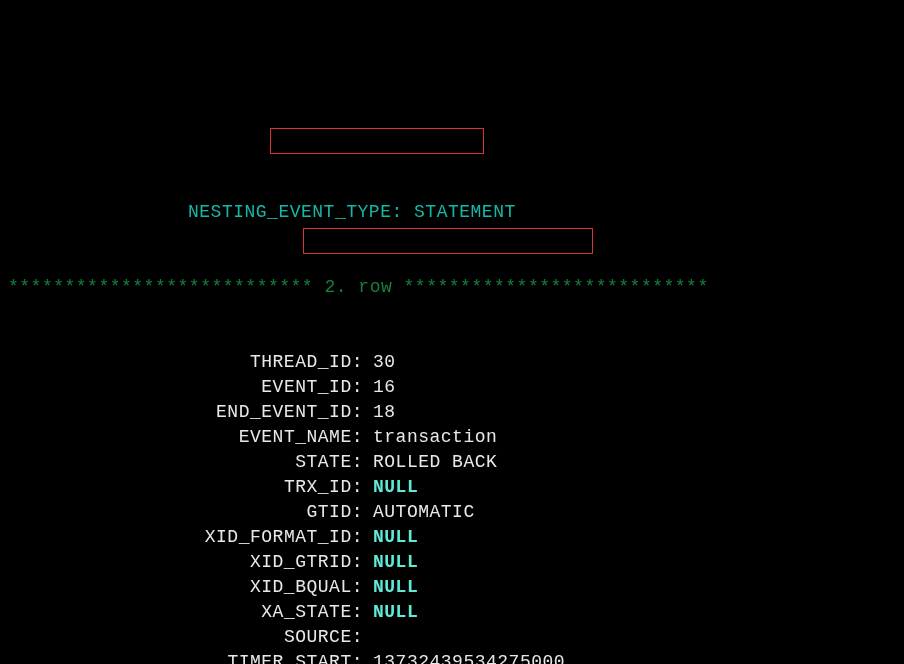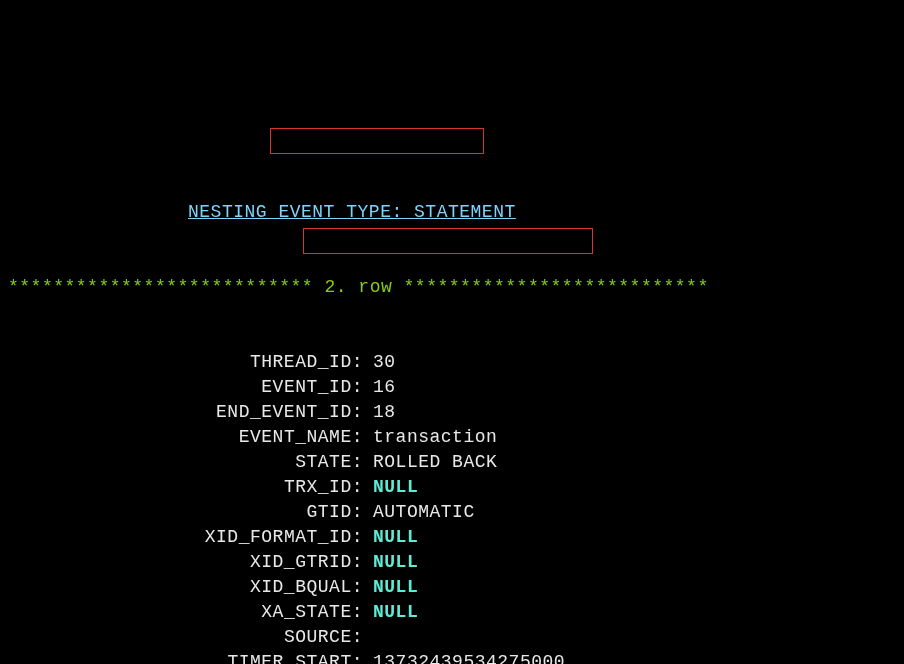--- a/index.html
+++ b/index.html
@@ -30,26 +30,25 @@
       flex-shrink: 0;
     }
     .value {
       padding-left: 10px;
     }
     .null-val {
       color: #5eead4;
       font-weight: bold;
     }
     .header-line {
-      color: #84cc16;
+      color: #15803d;
     }
     .partial-top {
-      color: #7dd3fc;
+      color: #14b8a6;
       padding-left: 180px;
-      text-decoration: underline;
     }
     .box-thread {
       border: 1px solid #d63333;
       position: absolute;
       left: 270px;
       top: 28px;
       width: 214px;
       height: 26px;
       pointer-events: none;
     }

